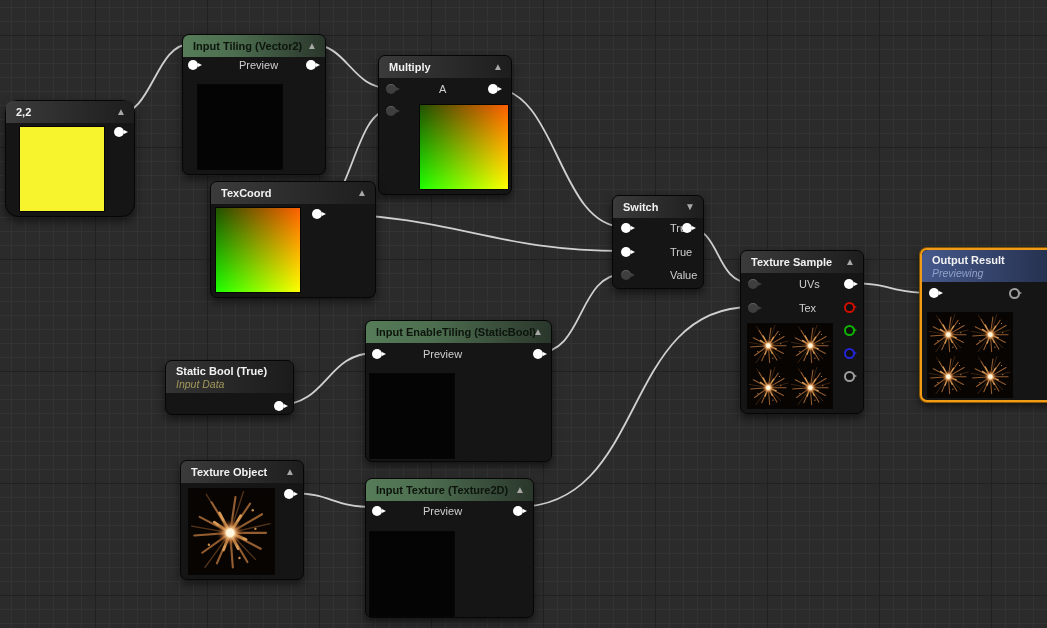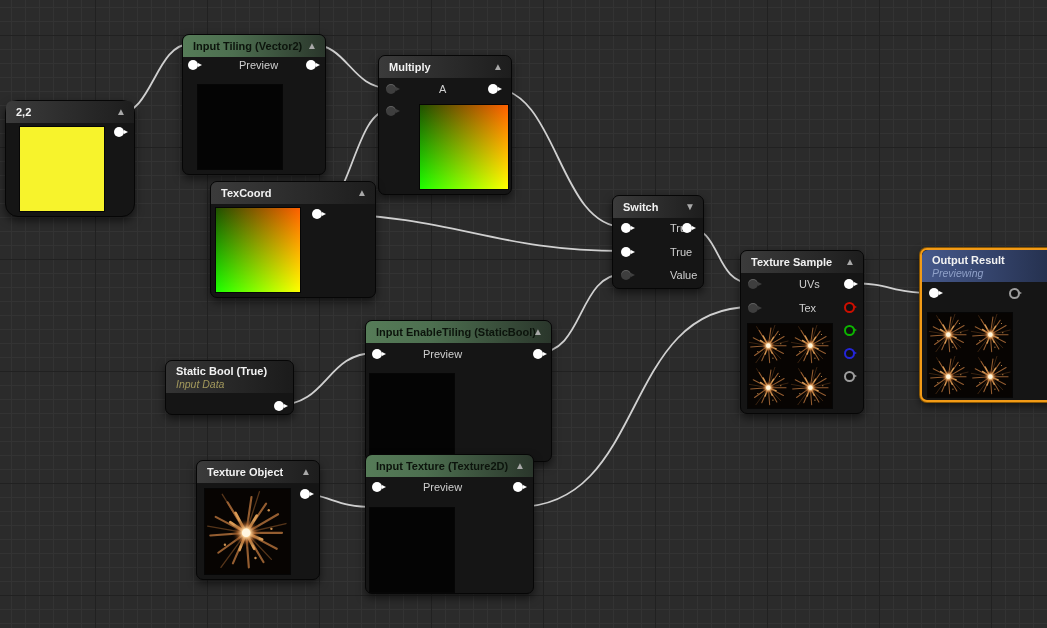--- a/index.html
+++ b/index.html
@@ -185,32 +185,32 @@
     <div class="hdr hdr-green">
       <span class="title title-dark">Input EnableTiling (StaticBool)</span>
       <span class="arrow">▲</span>
     </div>
     <span class="pin pin-white" style="left:6px;top:28px;"></span>
     <span class="plabel" style="left:25px;top:27px;">Preview</span>
     <span class="pin pin-white" style="left:167px;top:28px;"></span>
     <div class="preview prev-black" style="left:3px;top:52px;width:84px;height:84px;"></div>
   </div>
 
-  <div class="node" style="left:196px;top:460px;width:122px;height:118px;">
+  <div class="node" style="left:180px;top:460px;width:122px;height:118px;">
     <div class="hdr">
       <span class="title">Texture Object</span>
       <span class="arrow">▲</span>
     </div>
     <svg class="preview prev-img" style="left:7px;top:27px;" width="85" height="85" viewBox="0 0 64 64">
         <use href="#spark"></use>
       </svg>
     <span class="pin pin-white" style="left:103px;top:28px;"></span>
   </div>
 
-  <div class="node" style="left:365px;top:454px;width:167px;height:138px;">
+  <div class="node" style="left:365px;top:478px;width:167px;height:138px;">
     <div class="hdr hdr-green">
       <span class="title title-dark">Input Texture (Texture2D)</span>
       <span class="arrow">▲</span>
     </div>
     <span class="pin pin-white" style="left:6px;top:27px;"></span>
     <span class="plabel" style="left:25px;top:26px;">Preview</span>
     <span class="pin pin-white" style="left:147px;top:27px;"></span>
     <div class="preview prev-black" style="left:3px;top:52px;width:84px;height:84px;"></div>
   </div>
 

